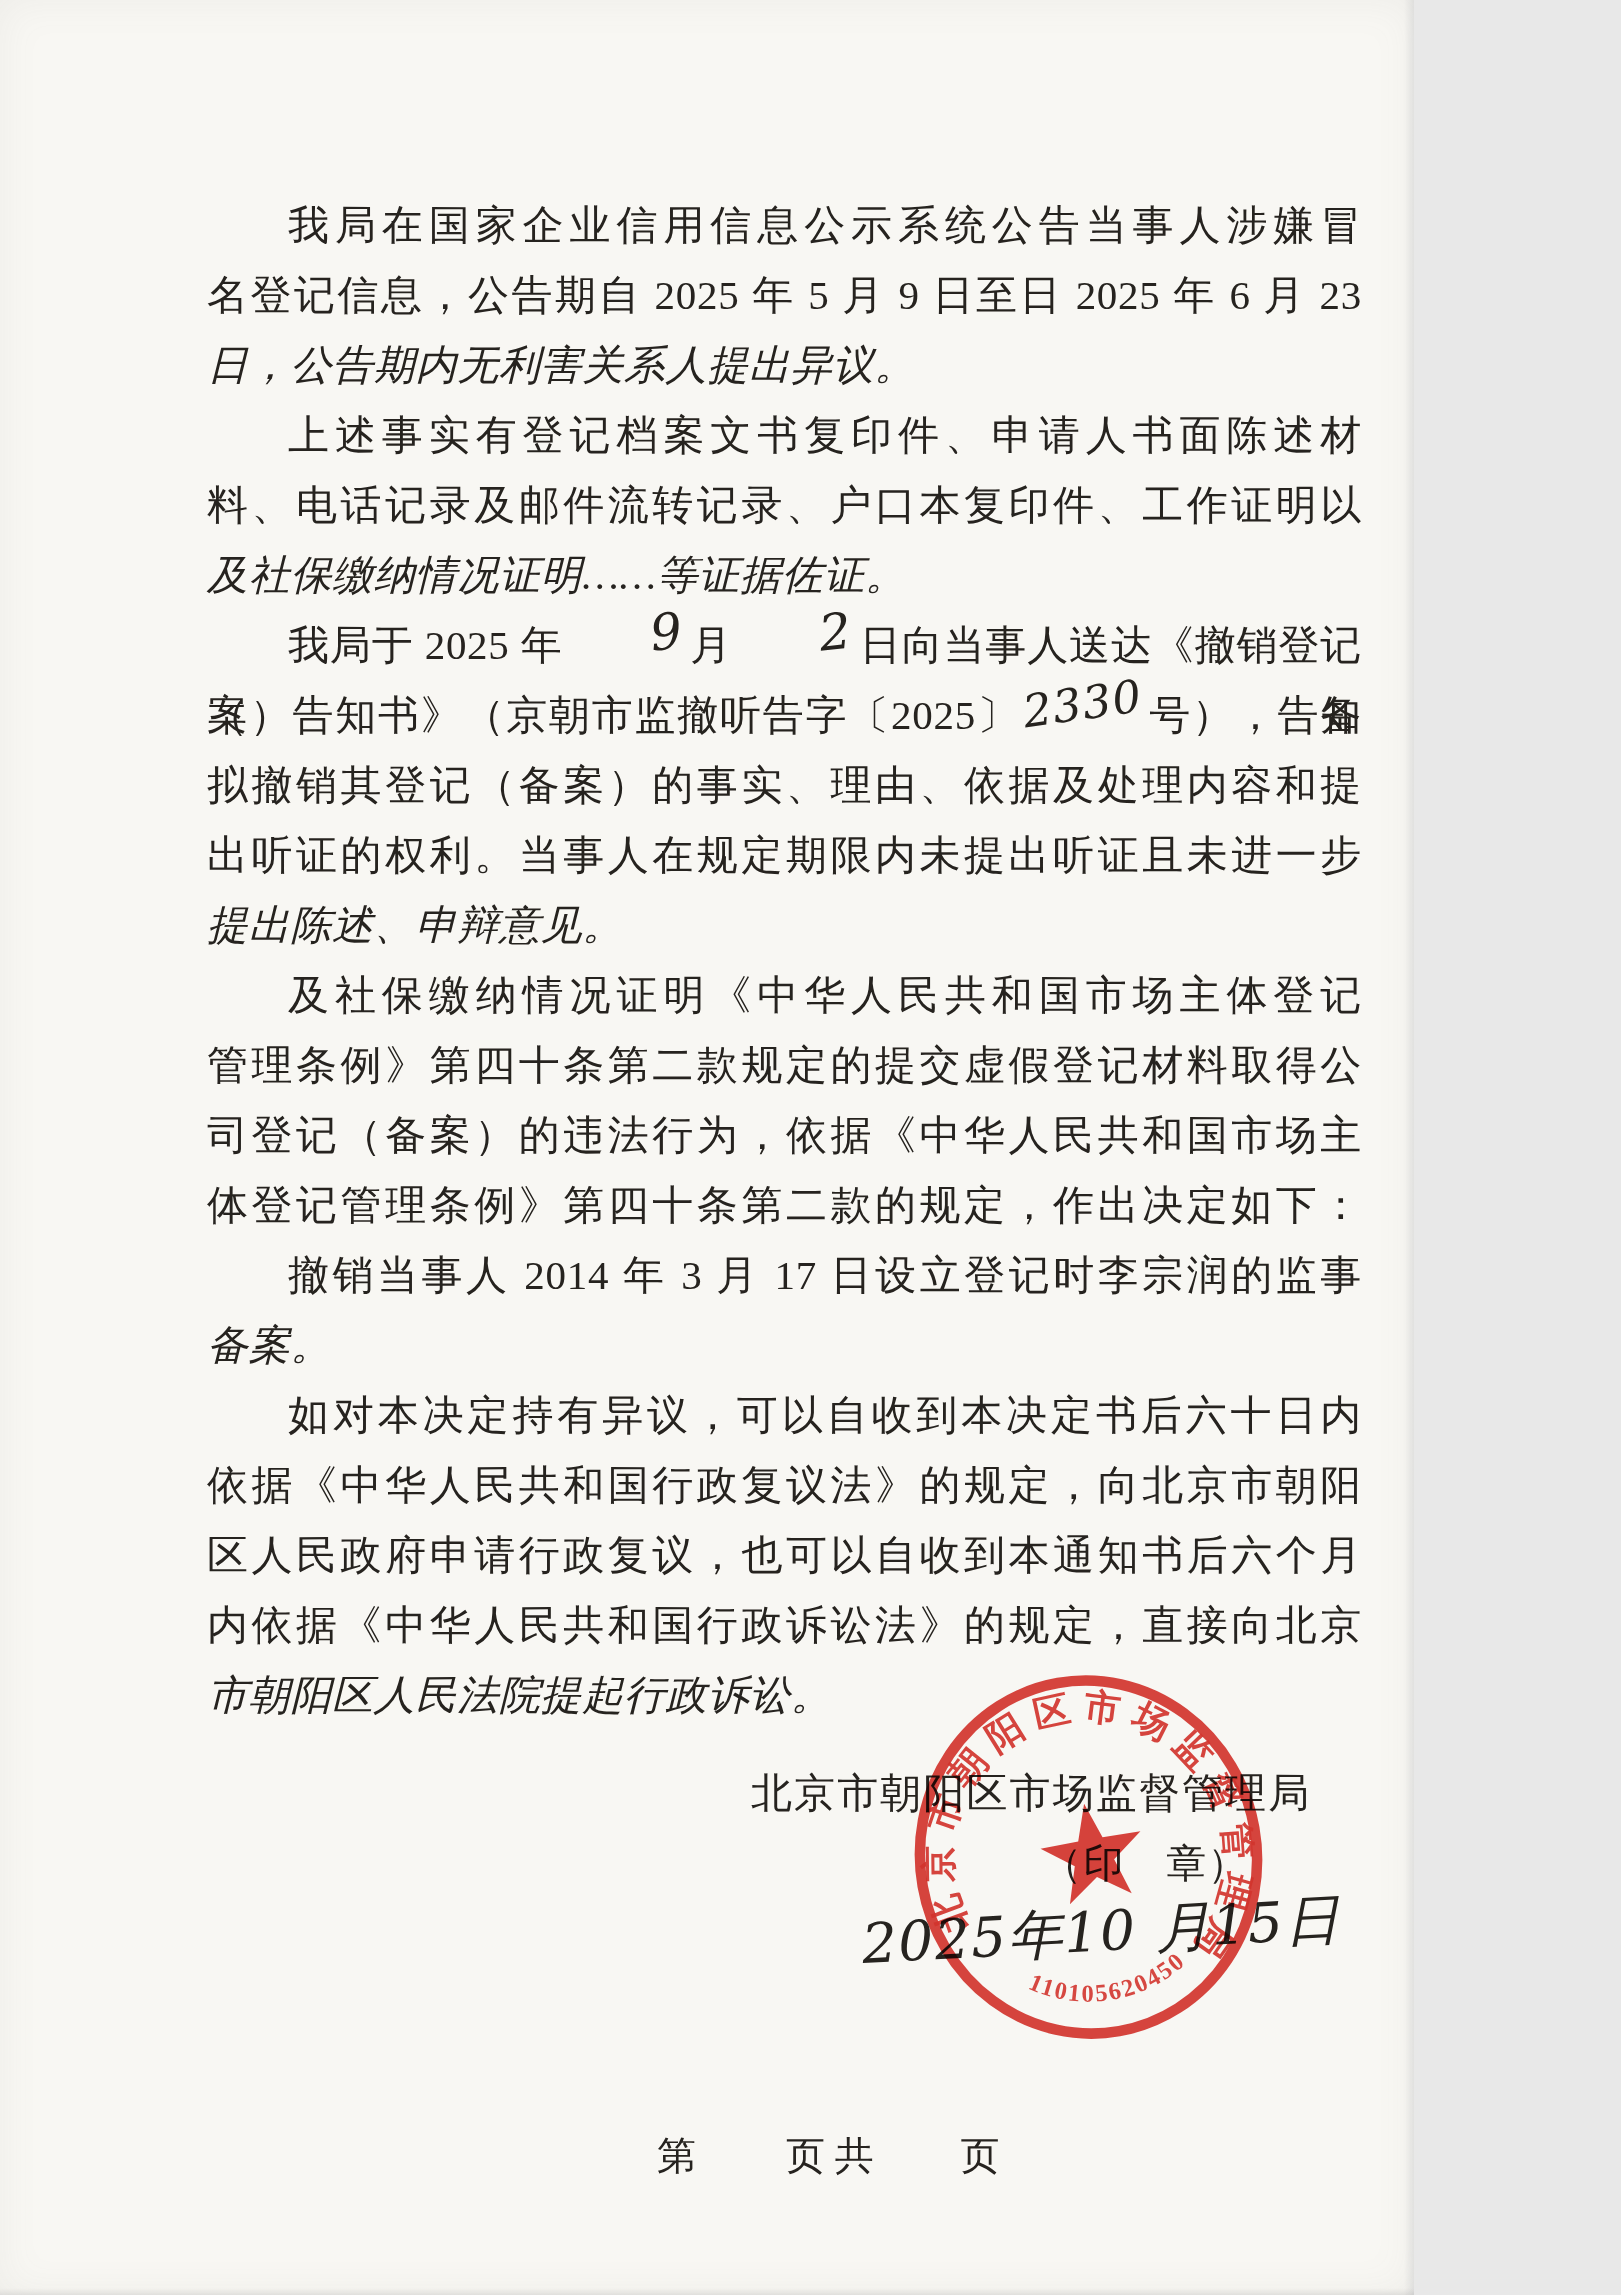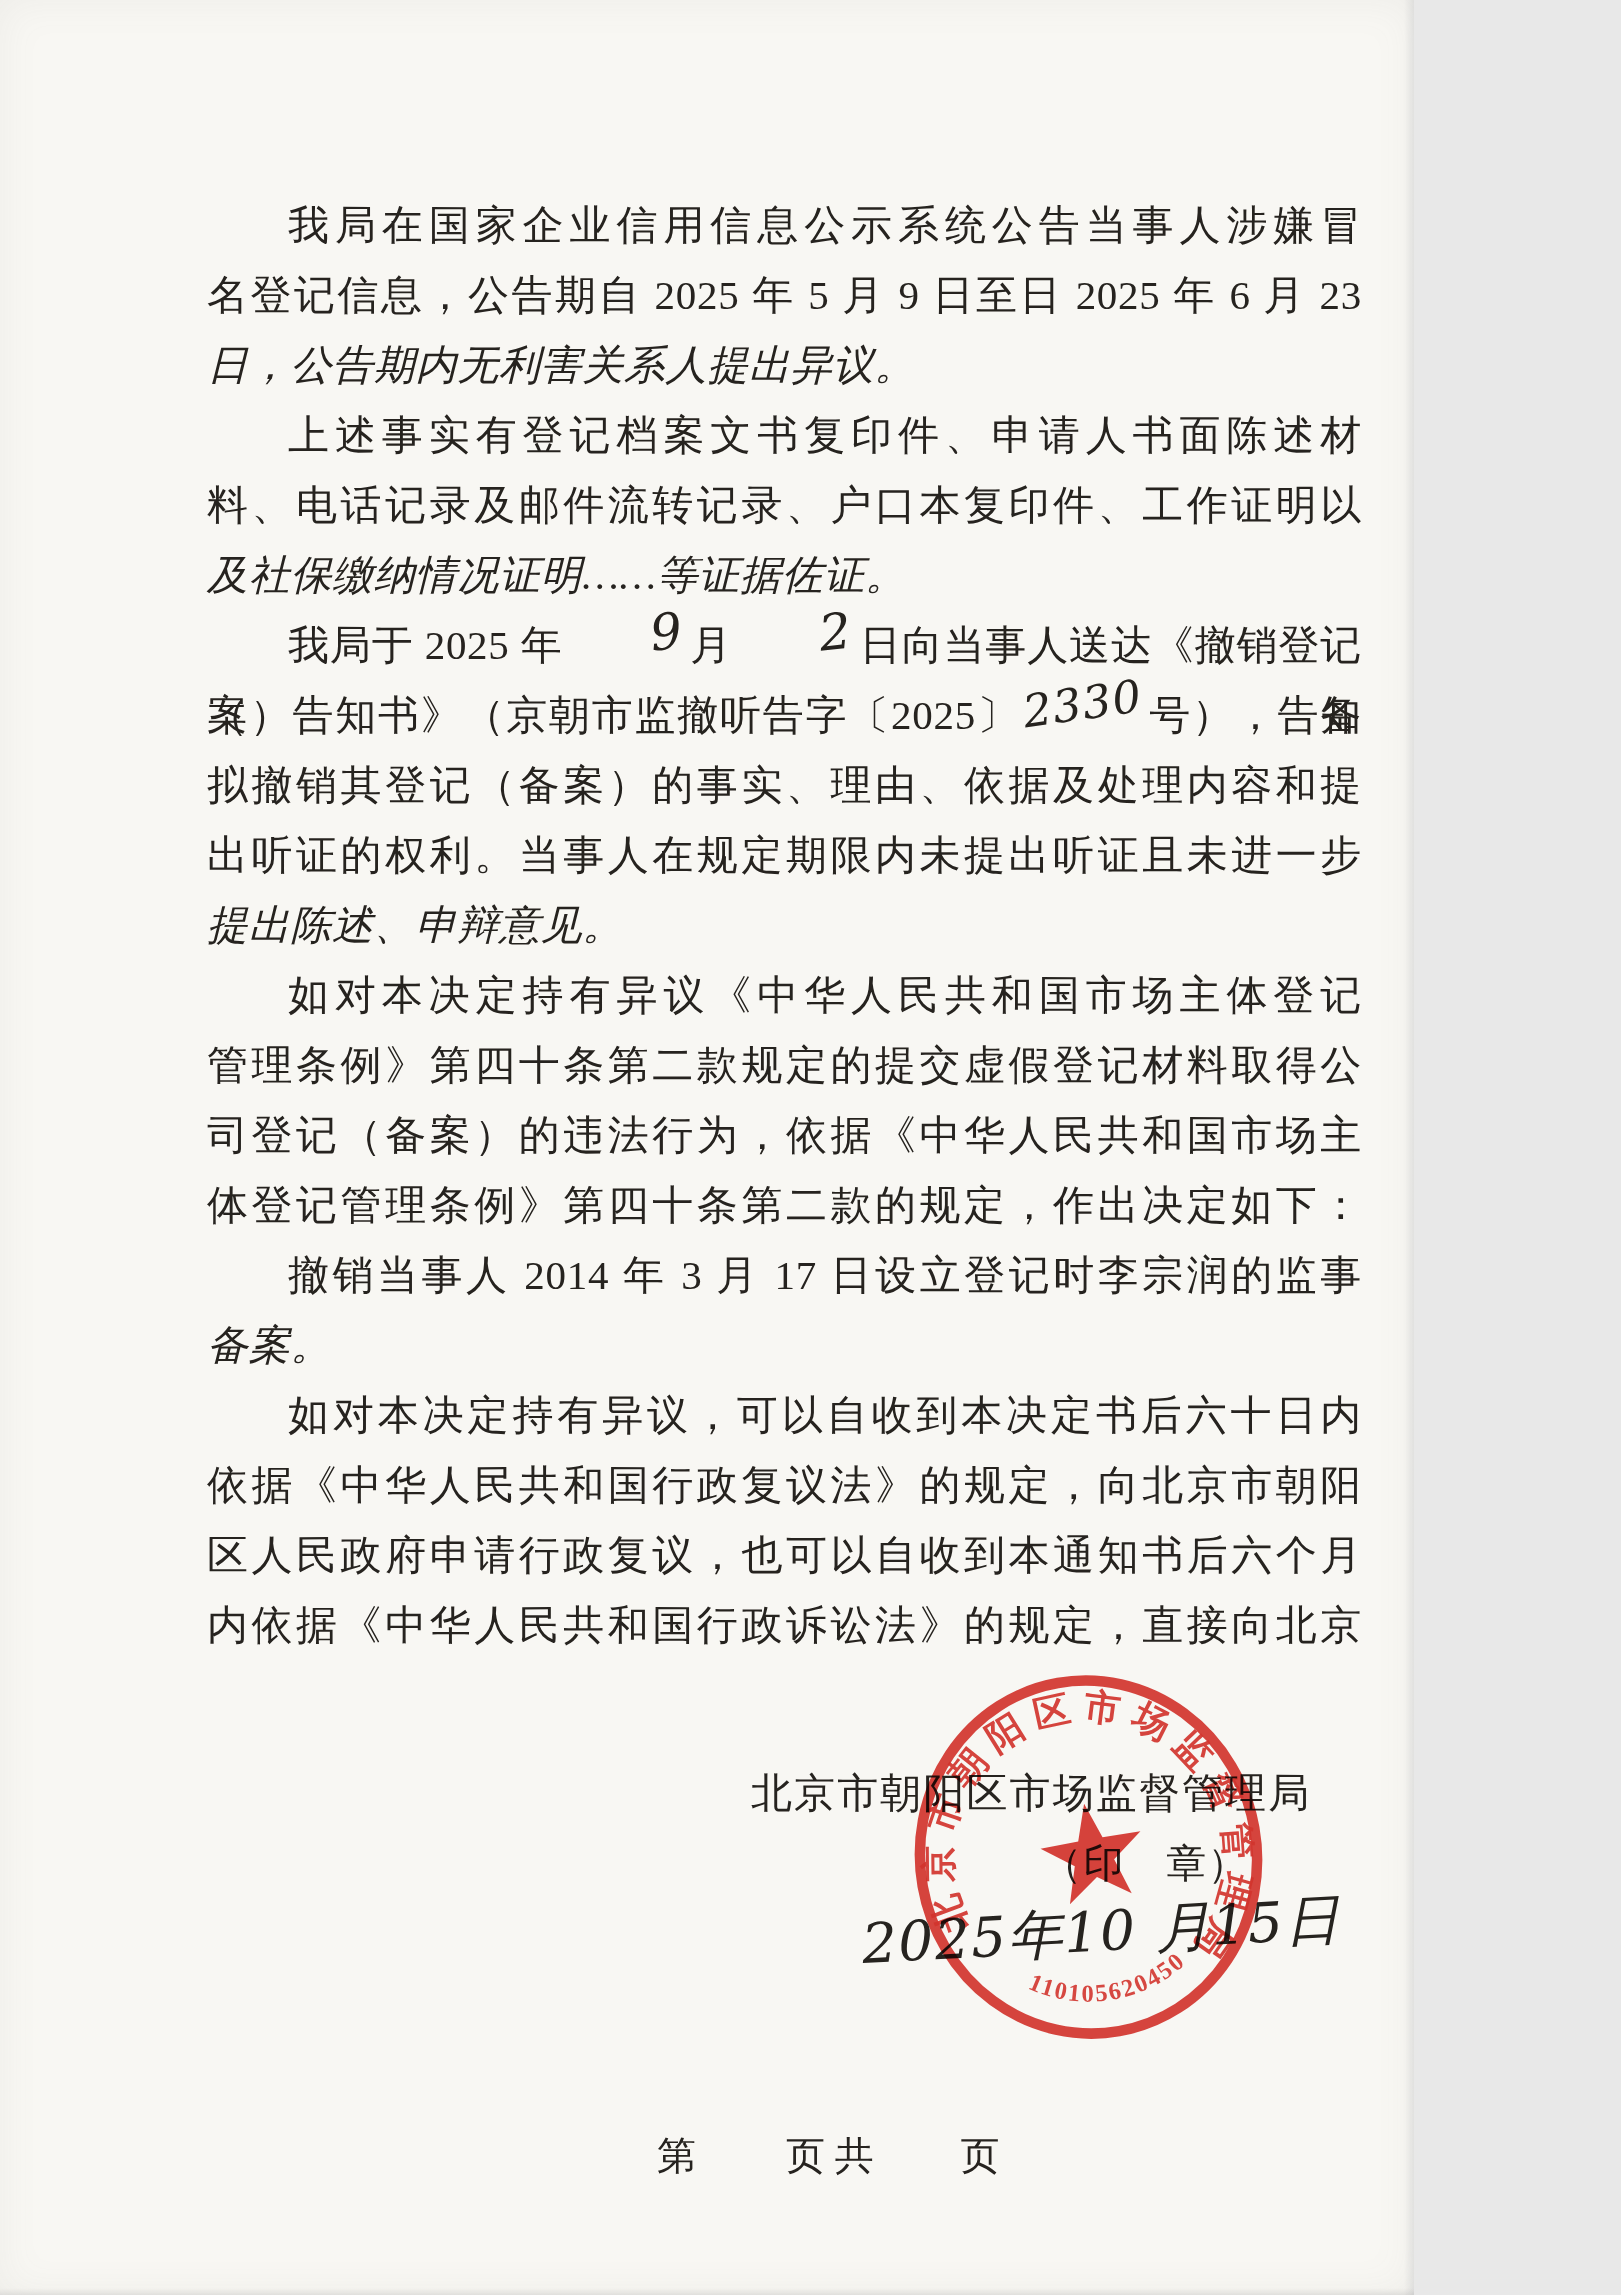--- a/index.html
+++ b/index.html
@@ -95,30 +95,31 @@
     <div class="bl jst">名登记信息，公告期自 2025 年 5 月 9 日至日 2025 年 6 月 23</div>
     <div class="bl pend">日，公告期内无利害关系人提出异议。</div>
     <div class="bl ind jst">上述事实有登记档案文书复印件、申请人书面陈述材</div>
     <div class="bl jst">料、电话记录及邮件流转记录、户口本复印件、工作证明以</div>
     <div class="bl pend">及社保缴纳情况证明……等证据佐证。</div>
     <div class="bl ind jst"><span>我局于 2025 年</span><span class="hw">9</span><span>月</span><span class="hw">2</span><span>日向当事人送达《撤销登记（备</span></div>
     <div class="bl jst"><span>案）告知书》（京朝市监撤听告字〔2025〕</span><span class="hw hw-docno">2330</span><span>号），告知</span></div>
     <div class="bl jst">拟撤销其登记（备案）的事实、理由、依据及处理内容和提</div>
     <div class="bl jst">出听证的权利。当事人在规定期限内未提出听证且未进一步</div>
     <div class="bl pend">提出陈述、申辩意见。</div>
-    <div class="bl ind jst">如对本决定持有异议《中华人民共和国市场主体登记</div>
+    <div class="bl ind jst">及社保缴纳情况证明《中华人民共和国市场主体登记</div>
     <div class="bl jst">管理条例》第四十条第二款规定的提交虚假登记材料取得公</div>
     <div class="bl jst">司登记（备案）的违法行为，依据《中华人民共和国市场主</div>
     <div class="bl jst">体登记管理条例》第四十条第二款的规定，作出决定如下：</div>
     <div class="bl ind jst">撤销当事人 2014 年 3 月 17 日设立登记时李宗润的监事</div>
     <div class="bl pend">备案。</div>
     <div class="bl ind jst">如对本决定持有异议，可以自收到本决定书后六十日内</div>
     <div class="bl jst">依据《中华人民共和国行政复议法》的规定，向北京市朝阳</div>
     <div class="bl jst">区人民政府申请行政复议，也可以自收到本通知书后六个月</div>
     <div class="bl jst">内依据《中华人民共和国行政诉讼法》的规定，直接向北京</div>
+    <div class="bl pend">市朝阳区人民法院提起行政诉讼。</div>
   </div>
 
   <div class="sig-agency">北京市朝阳区市场监督管理局</div>
   <div class="seal-note">（印　章）</div>
   <div class="sig-date">2025年10 月15日</div>
 
   <svg class="seal" width="491" height="505" viewBox="0 0 700 720">
     <g transform="rotate(-10 350 358)">
       <ellipse cx="350" cy="358" rx="240" ry="252" fill="none" stroke="#d5261f" stroke-width="15" stroke-opacity="0.92"></ellipse>
       <path id="sealArcTop" d="M 165.8 425 A 196 196 0 1 1 448 527.7" fill="none"></path>

